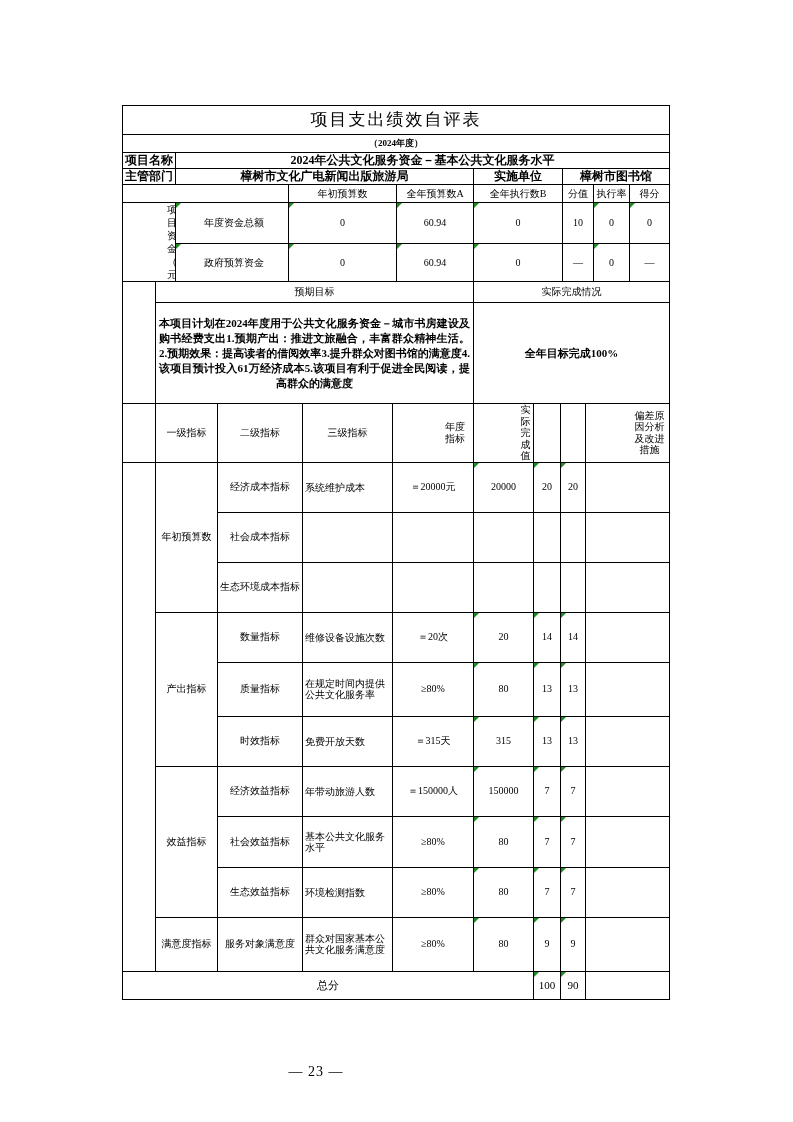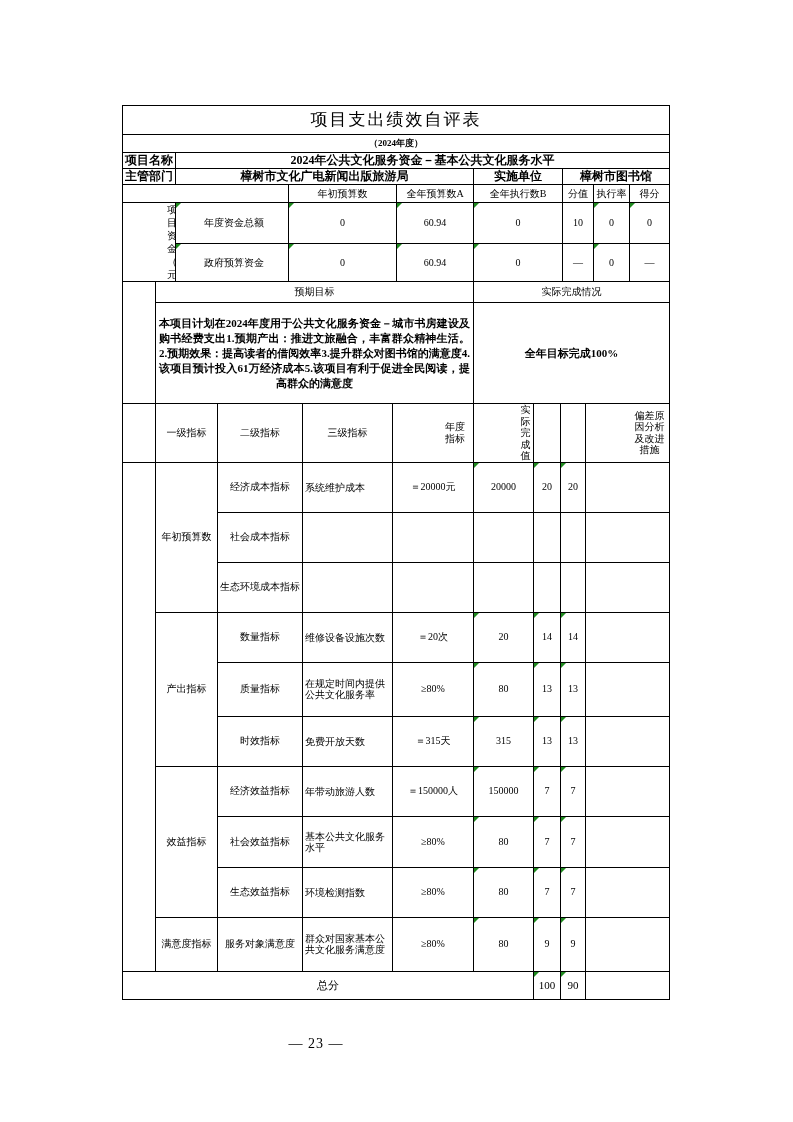--- a/index.html
+++ b/index.html
@@ -37,21 +37,21 @@
   .l3{text-align:left;padding:14px 2px;line-height:11px;}
   .vlab{line-height:23px;}
   .vlab2{line-height:14px;}
   .fund-lab{line-height:13px;}
   
   .g::before{
     content:"";position:absolute;top:0;left:0;width:0;height:0;
     border-top:5px solid #1f8a1f;border-right:5px solid transparent;
   }
   .pagenum{
-    position:absolute;top:1036px;left:0;width:632px;text-align:center;
+    position:absolute;top:1064px;left:0;width:632px;text-align:center;
     font-size:14px;letter-spacing:1px;
   }
 </style>
 </head>
 <body>
 
 <div class="doc">
 
   <table class="t1">
     <colgroup>

